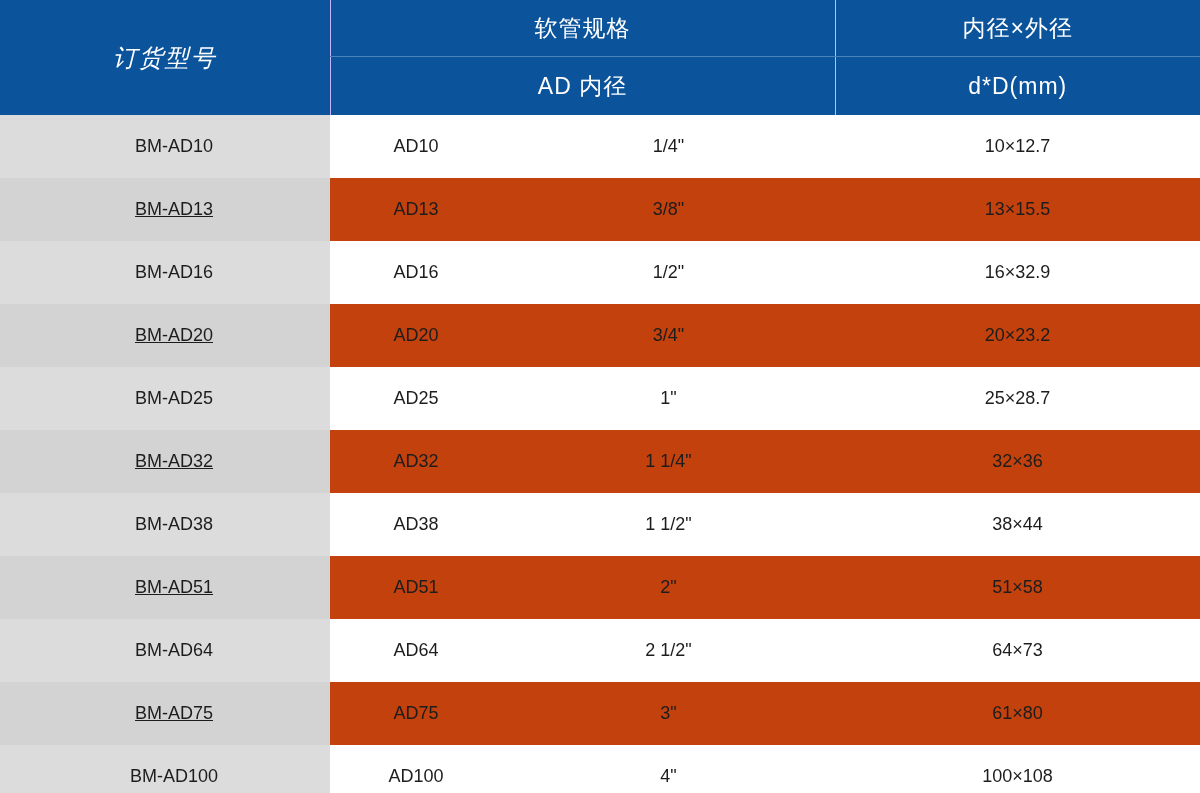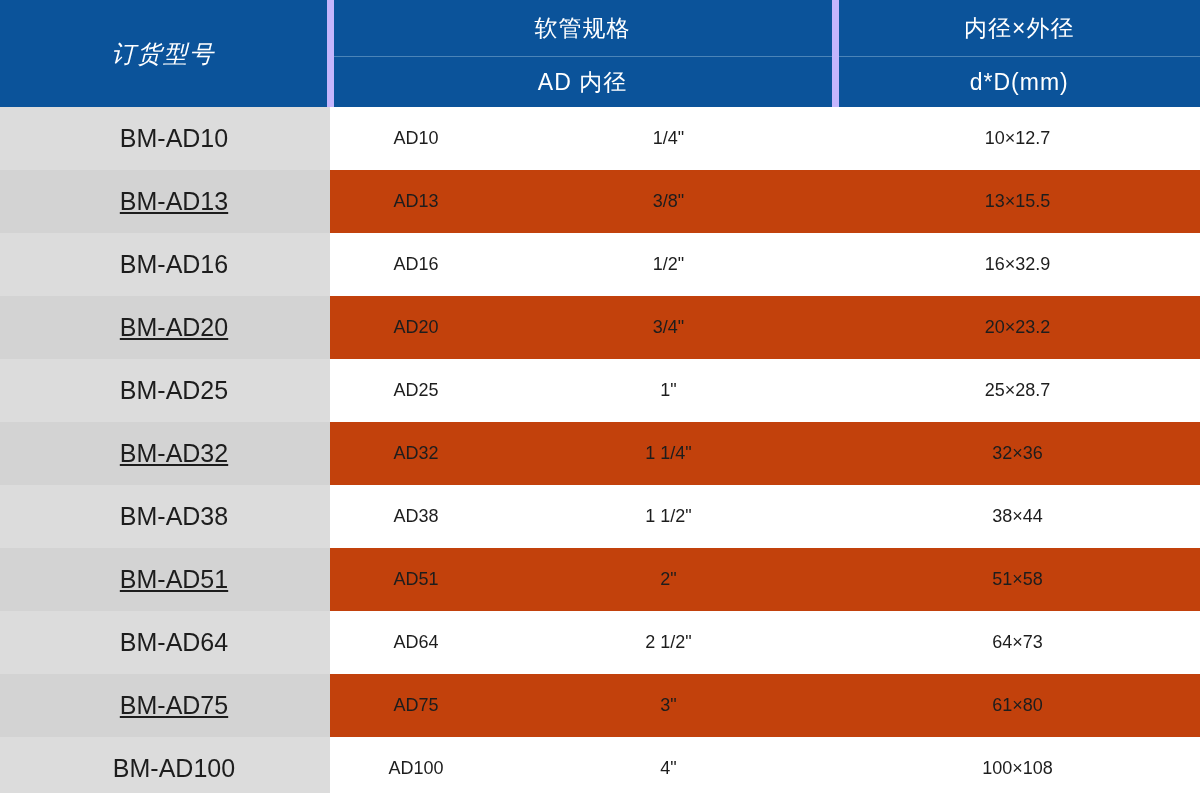--- a/index.html
+++ b/index.html
@@ -37,38 +37,38 @@
     font-size: 24px;
     letter-spacing: 2px;
     font-style: italic;
   }
   th.head-top {
     height: 56px;
     border-bottom: 1px solid #4b84b8;
     letter-spacing: 1px;
   }
   th.head-sub {
-    height: 50px;
+    height: 58px;
     letter-spacing: 1px;
   }
   th.head-left-divider {
-    border-left: 7px solid #c4b5fd;
+    border-left: 1px solid #c4b5fd;
   }
 
   tbody td {
     height: 61px;
     font-size: 18px;
     text-align: center;
     vertical-align: middle;
     border: none;
     color: #1d1d1d;
   }
   tbody tr td.col-model {
     background: #dcdcdc;
-    font-size: 25px;
+    font-size: 18px;
     padding-left: 19px;
   }
   tbody tr.alt td.col-model {
     background: #d3d3d3;
     text-decoration: underline;
   }
   tbody tr td.col-data {
     background: #ffffff;
   }
   tbody tr.alt td.col-data {

